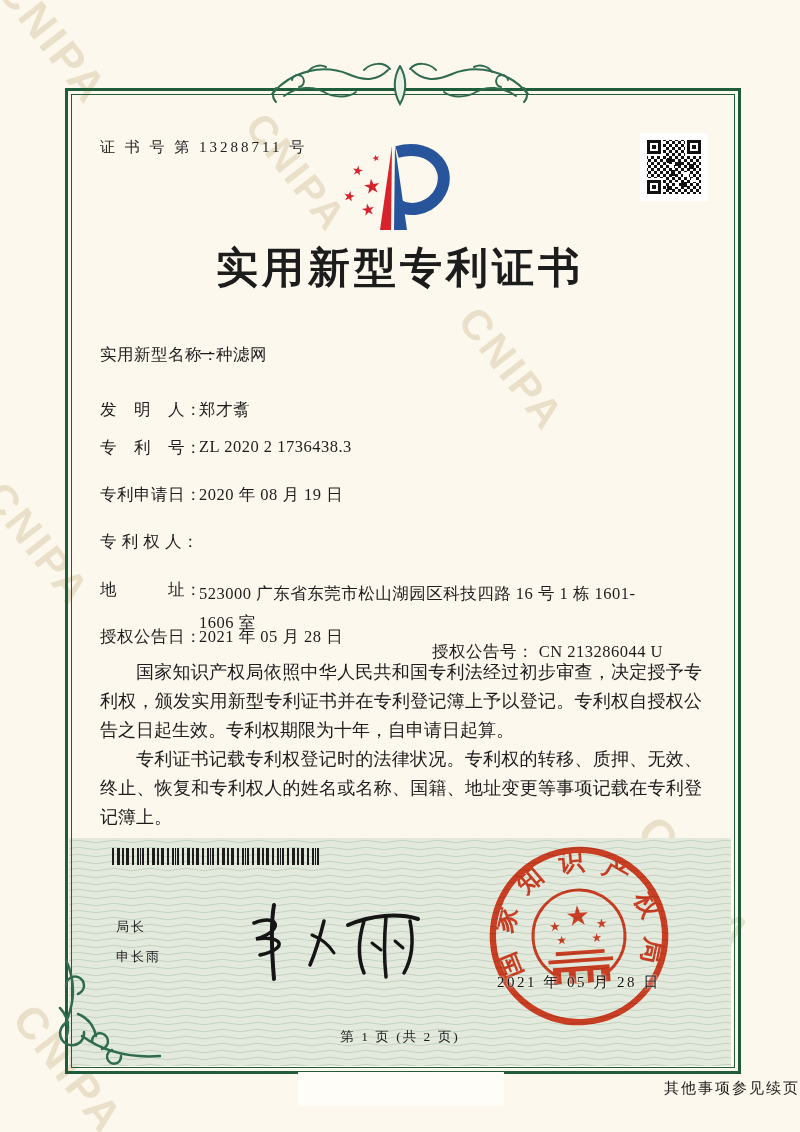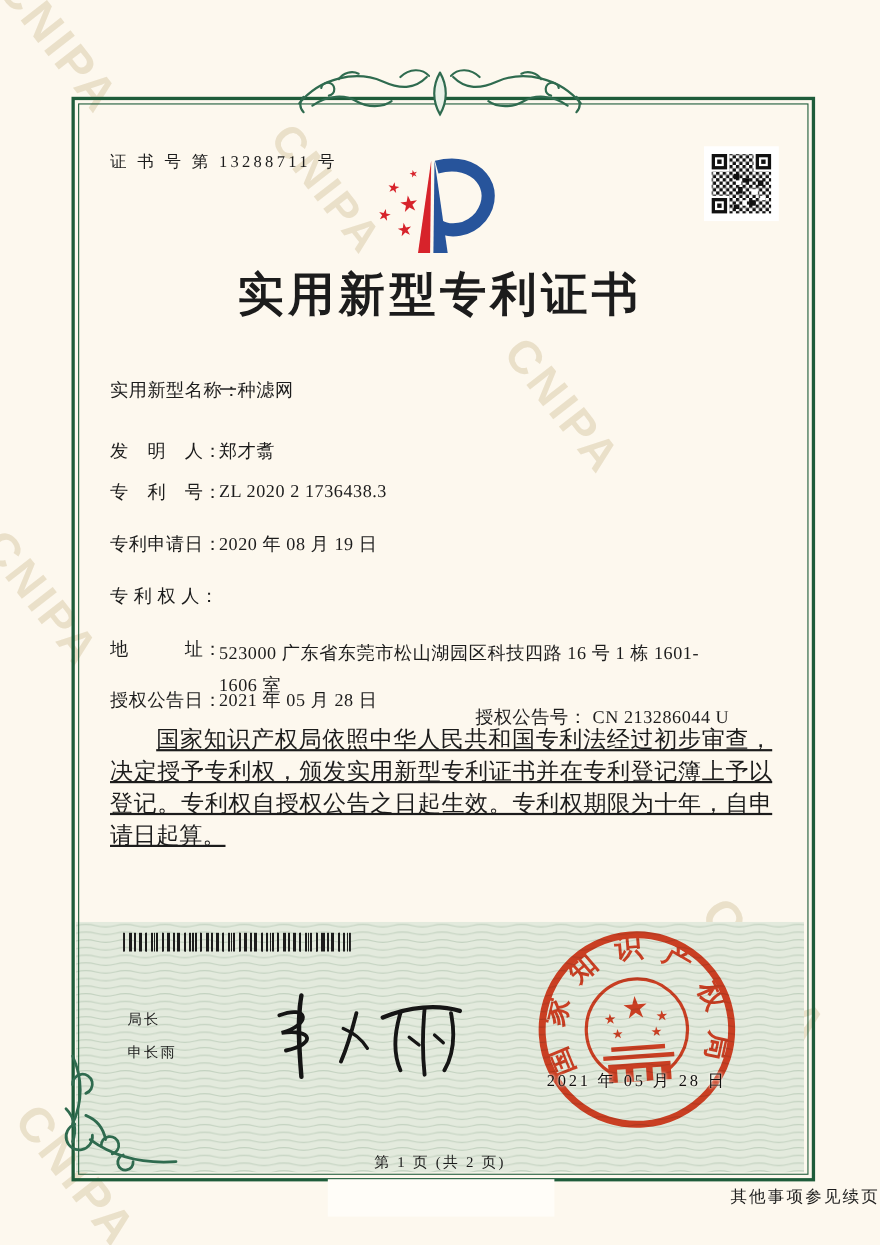--- a/index.html
+++ b/index.html
@@ -22,39 +22,39 @@
   #logo{position:absolute;left:330px;top:138px;width:150px;height:100px;z-index:10;}
   .logo-star{position:absolute;color:#d7232b;line-height:1;z-index:11;}
   #title{position:absolute;left:0;top:240px;width:800px;text-align:center;font-size:42px;font-weight:bold;
          letter-spacing:4px;z-index:10;}
   
   .row{position:absolute;left:100px;width:610px;font-size:16.5px;letter-spacing:.5px;z-index:10;}
   .row .val{position:absolute;left:99px;top:0;}
   .row .val.wrap{width:448px;line-height:29px;}
   .pair2{position:absolute;left:332px;top:0;margin-top:15px;}
   
-  #body-text{position:absolute;left:100px;top:658px;width:602px;font-size:21px;line-height:29px;
-             text-align:justify;z-index:10;text-decoration:underline;}
+  #body-text{position:absolute;left:100px;top:658px;width:602px;font-size:18px;line-height:29px;
+             text-align:justify;z-index:10;}
   #body-text p{margin:0;text-indent:2em;}
   
   #barcode{position:absolute;left:112px;top:848px;width:207px;height:17px;z-index:10;
      background:repeating-linear-gradient(90deg,#1c1c1c 0 2px,transparent 2px 5px),
                 repeating-linear-gradient(90deg,#1c1c1c 0 1px,transparent 1px 7px);}
   
   .sig-label{position:absolute;left:116px;font-size:13px;font-family:"Liberation Sans","DejaVu Sans",sans-serif;
              letter-spacing:2px;z-index:10;}
   #signature-svg{position:absolute;left:232px;top:893px;z-index:10;}
   
   #seal{position:absolute;left:486px;top:843px;width:186px;height:186px;z-index:12;opacity:.94;
         transform:rotate(-4deg);mix-blend-mode:multiply;}
   #seal-date{position:absolute;left:497px;top:973px;font-size:15px;letter-spacing:2.5px;color:#111;z-index:13;
              text-shadow:0 0 3px #fdf8ee,0 0 2px #fdf8ee;}
   
   #page-info{position:absolute;left:0;top:1028px;width:800px;text-align:center;font-size:13.5px;
-             letter-spacing:2px;z-index:10;margin-top:20px;}
+             letter-spacing:2px;z-index:10;}
   #note-strip{position:absolute;left:298px;top:1072px;width:206px;height:34px;background:#fffdf8;z-index:10;}
   #note{position:absolute;left:0;top:1079px;width:800px;text-align:right;font-size:15px;letter-spacing:2px;z-index:11;}
   .orn{z-index:6;}
 </style>
 </head>
 <body>
 
 <div id="page">
 
   <div class="wm" style="left:-22px;top:14px;font-size:44px;">CNIPA</div>
@@ -191,20 +191,21 @@
     <span class="lbl">授权公告日：</span>
     <span class="val">2021 年 05 月 28 日</span>
     <span class="pair2">
       <span>授权公告号：</span>
       <span>CN 213286044 U</span>
     </span>
   </div>
 
   <div id="body-text">
     <p>国家知识产权局依照中华人民共和国专利法经过初步审查，决定授予专利权，颁发实用新型专利证书并在专利登记簿上予以登记。专利权自授权公告之日起生效。专利权期限为十年，自申请日起算。</p>
+    <p>专利证书记载专利权登记时的法律状况。专利权的转移、质押、无效、终止、恢复和专利权人的姓名或名称、国籍、地址变更等事项记载在专利登记簿上。</p>
   </div>
 
   <div id="barcode"></div>
 
   <div class="sig-label" style="top:918px;">局长</div>
   <div class="sig-label" style="top:948px;">申长雨</div>
   <svg id="signature-svg" width="200" height="95" viewBox="0 0 200 95">
     <g stroke="#151515" fill="none" stroke-linecap="round">
       <path d="M42,12 C38,34 40,62 42,86" stroke-width="4"></path>
       <path d="M22,30 C48,20 52,38 24,46 C52,42 56,56 28,62" stroke-width="3.5"></path>

